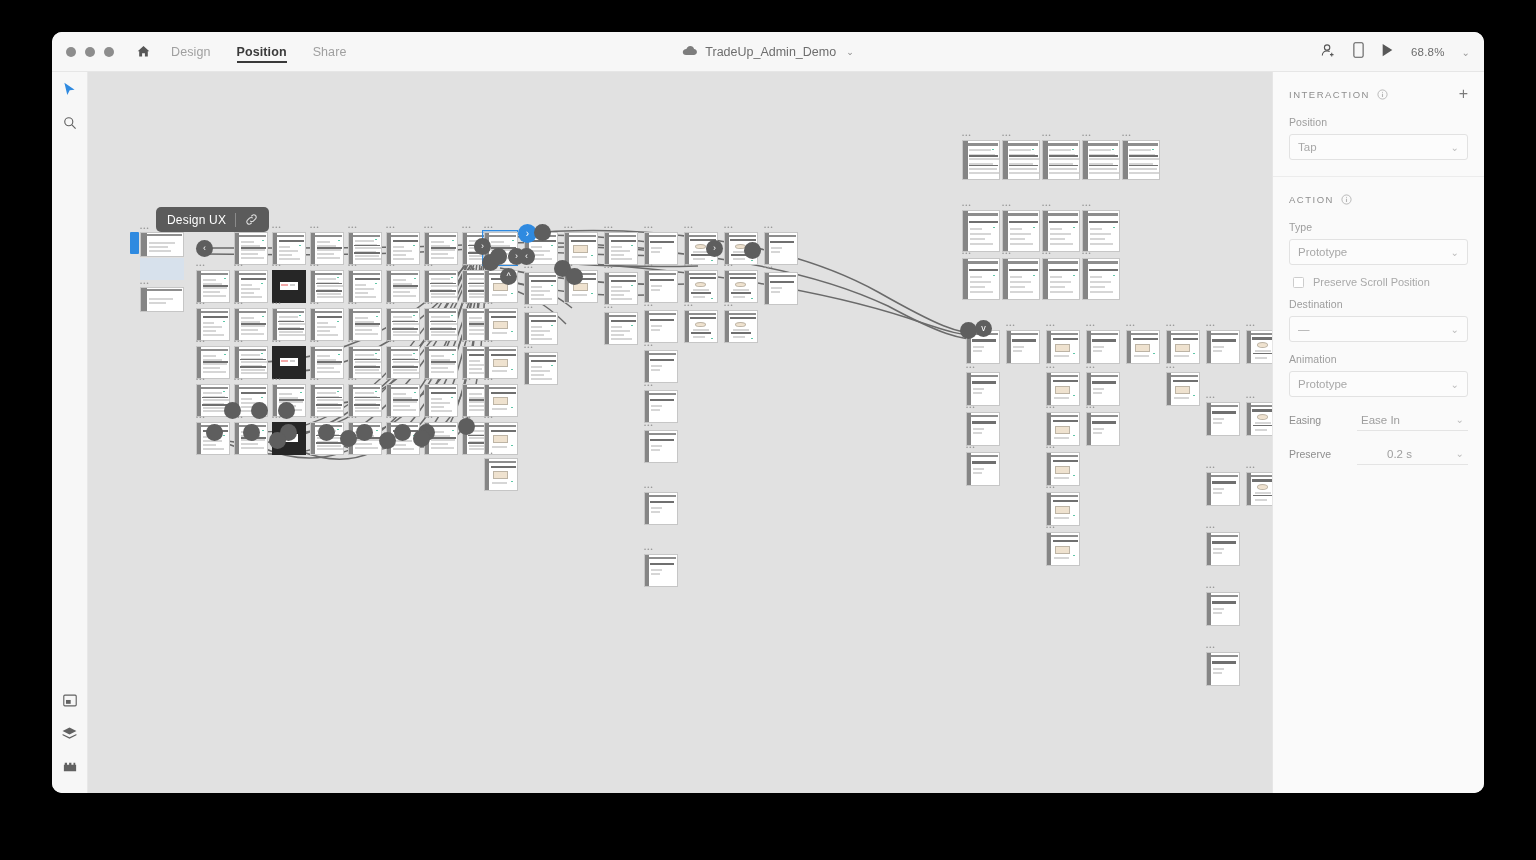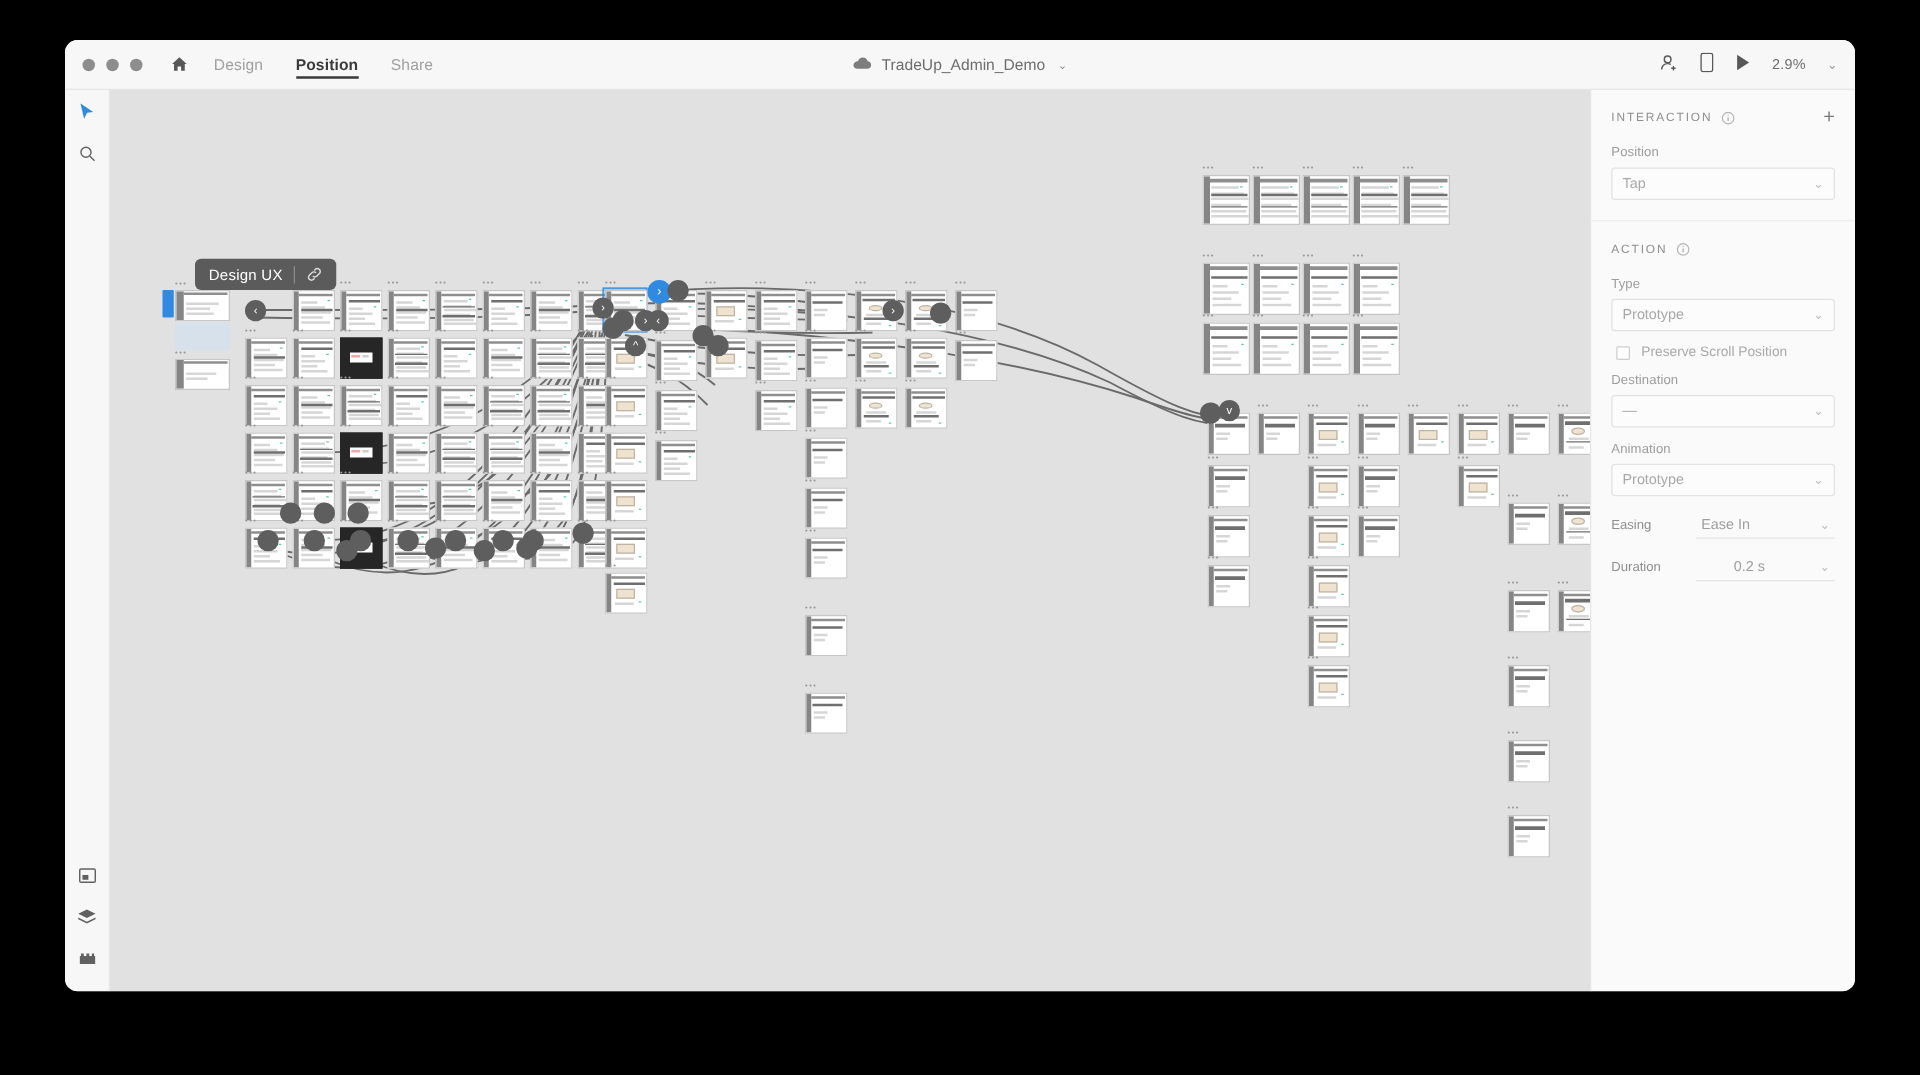--- a/index.html
+++ b/index.html
@@ -204,21 +204,21 @@
       <span>
         <svg width="11" height="16" viewBox="0 0 12 18" fill="none" stroke="currentColor" stroke-width="1.2">
           <rect x="0.8" y="0.8" width="10.4" height="16.4" rx="1.6"></rect>
         </svg>
       </span>
       <span>
         <svg width="13" height="14" viewBox="0 0 14 16" fill="currentColor">
           <path d="M1.5 1 L12.5 8 L1.5 15 Z"></path>
         </svg>
       </span>
-      <span id="zoom-value">2.9%</span>
+      <span id="zoom-value">68.8%</span>
       <span class="chev" style="font-size:10px;color:#9a9a9a">⌄</span>
     </div>
   </div>
 
   <div id="tool-rail">
     <div class="tool sel">
       <svg width="13" height="15" viewBox="0 0 14 16" fill="currentColor">
         <path d="M1.5 0.8 L12.5 8.2 L7.2 8.8 L4.6 14 Z"></path>
       </svg>
     </div>
@@ -1690,21 +1690,21 @@
 
       <div class="inline-row">
         <span class="lbl">Easing</span>
         <span class="underline-sel">
           <span class="v">Ease In</span>
           <span class="cv">⌄</span>
         </span>
       </div>
 
       <div class="inline-row">
-        <span class="lbl">Duration</span>
+        <span class="lbl">Preserve</span>
         <span class="underline-sel indent">
           <span class="v">0.2 s</span>
           <span class="cv">⌄</span>
         </span>
       </div>
     </div>
   </div>
 </div>
 
 </body></html>

